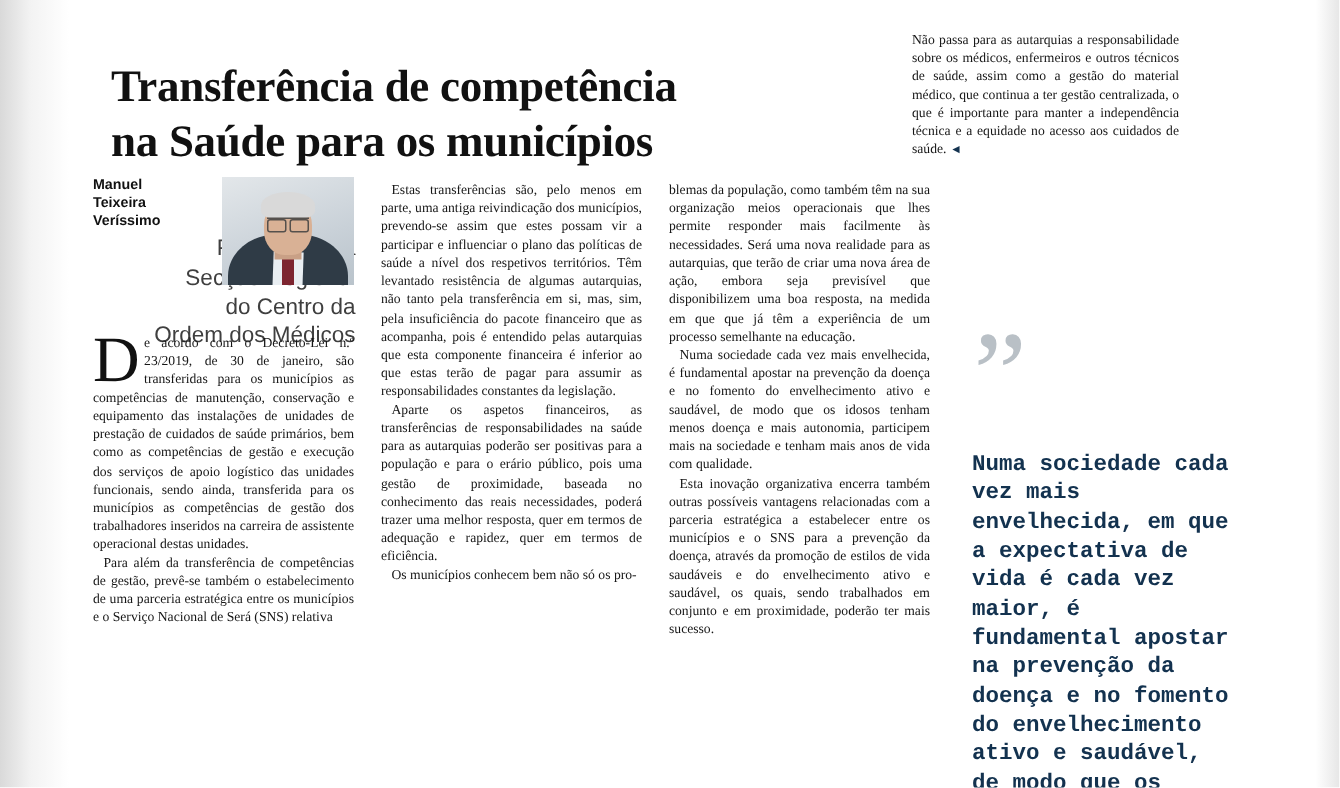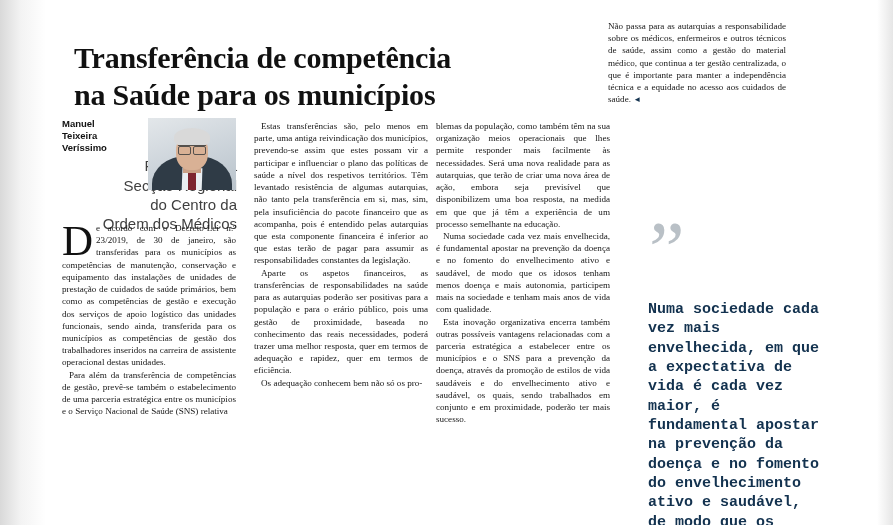--- a/index.html
+++ b/index.html
@@ -121,21 +121,21 @@
     line-height: 1.345;
     text-align: justify;
     color: #161616;
     column-gap: 0;
   }
   .col p { margin: 0 0 0 0; text-indent: 7px; }
   .col p.first { text-indent: 0; }
 
   #col1 { left: 62px; top: 222px; width: 174px; }
   #col2 { left: 254px; top: 120px; width: 174px; }
-  #col3 { left: 436px; top: 120px; width: 174px; }
+  #col3 { left: 446px; top: 120px; width: 174px; }
   #col4 { left: 608px; top: 20px; width: 178px; }
 
   .dropcap-para { position: relative; }
   .dropcap {
     float: left;
     font-family: "Liberation Serif", serif;
     font-size: 43px;
     line-height: 0.78;
     margin: 2px 3px 0 0;
     color: #111111;
@@ -193,27 +193,27 @@
     <div class="neck"></div>
     <div class="head"></div>
     <div class="hair"></div>
     <div class="glasses"></div>
   </div>
 
   <div class="col" id="col1">
     <p class="first dropcap-para">
       <span class="dropcap">D</span><span>e acordo com o Decreto-Lei n.º 23/2019, de 30 de janeiro, são transferidas para os municípios as competências de manutenção, conservação e equipamento das instalações de unidades de prestação de cuidados de saúde primários, bem como as competências de gestão e execução dos serviços de apoio logístico das unidades funcionais, sendo ainda, transferida para os municípios as competências de gestão dos trabalhadores inseridos na carreira de assistente operacional destas unidades.</span>
     </p>
-    <p><span>Para além da transferência de competências de gestão, prevê-se também o estabelecimento de uma parceria estratégica entre os municípios e o Serviço Nacional de Saúde (SNS) relativa</span></p>
+    <p><span>Para além da transferência de competências de gestão, prevê-se também o estabelecimento de uma parceria estratégica entre os municípios e o Serviço Nacional de Será (SNS) relativa</span></p>
   </div>
 
   <div class="col" id="col2">
     <p><span>Estas transferências são, pelo menos em parte, uma antiga reivindicação dos municípios, prevendo-se assim que estes possam vir a participar e influenciar o plano das políticas de saúde a nível dos respetivos territórios. Têm levantado resistência de algumas autarquias, não tanto pela transferência em si, mas, sim, pela insuficiência do pacote financeiro que as acompanha, pois é entendido pelas autarquias que esta componente financeira é inferior ao que estas terão de pagar para assumir as responsabilidades constantes da legislação.</span></p>
     <p><span>Aparte os aspetos financeiros, as transferências de responsabilidades na saúde para as autarquias poderão ser positivas para a população e para o erário público, pois uma gestão de proximidade, baseada no conhecimento das reais necessidades, poderá trazer uma melhor resposta, quer em termos de adequação e rapidez, quer em termos de eficiência.</span></p>
-    <p><span>Os adequação conhecem bem não só os pro-</span></p>
+    <p><span>Os municípios conhecem bem não só os pro-</span></p>
   </div>
 
   <div class="col" id="col3">
     <p class="first"><span>blemas da população, como também têm na sua organização meios operacionais que lhes permite responder mais facilmente às necessidades. Será uma nova realidade para as autarquias, que terão de criar uma nova área de ação, embora seja previsível que disponibilizem uma boa resposta, na medida em que que já têm a experiência de um processo semelhante na educação.</span></p>
     <p><span>Numa sociedade cada vez mais envelhecida, é fundamental apostar na prevenção da doença e no fomento do envelhecimento ativo e saudável, de modo que os idosos tenham menos doença e mais autonomia, participem mais na sociedade e tenham mais anos de vida com qualidade.</span></p>
     <p><span>Esta inovação organizativa encerra também outras possíveis vantagens relacionadas com a parceria estratégica a estabelecer entre os municípios e o SNS para a prevenção da doença, através da promoção de estilos de vida saudáveis e do envelhecimento ativo e saudável, os quais, sendo trabalhados em conjunto e em proximidade, poderão ter mais sucesso.</span></p>
   </div>
 
   <div class="col" id="col4">
     <p class="first">

